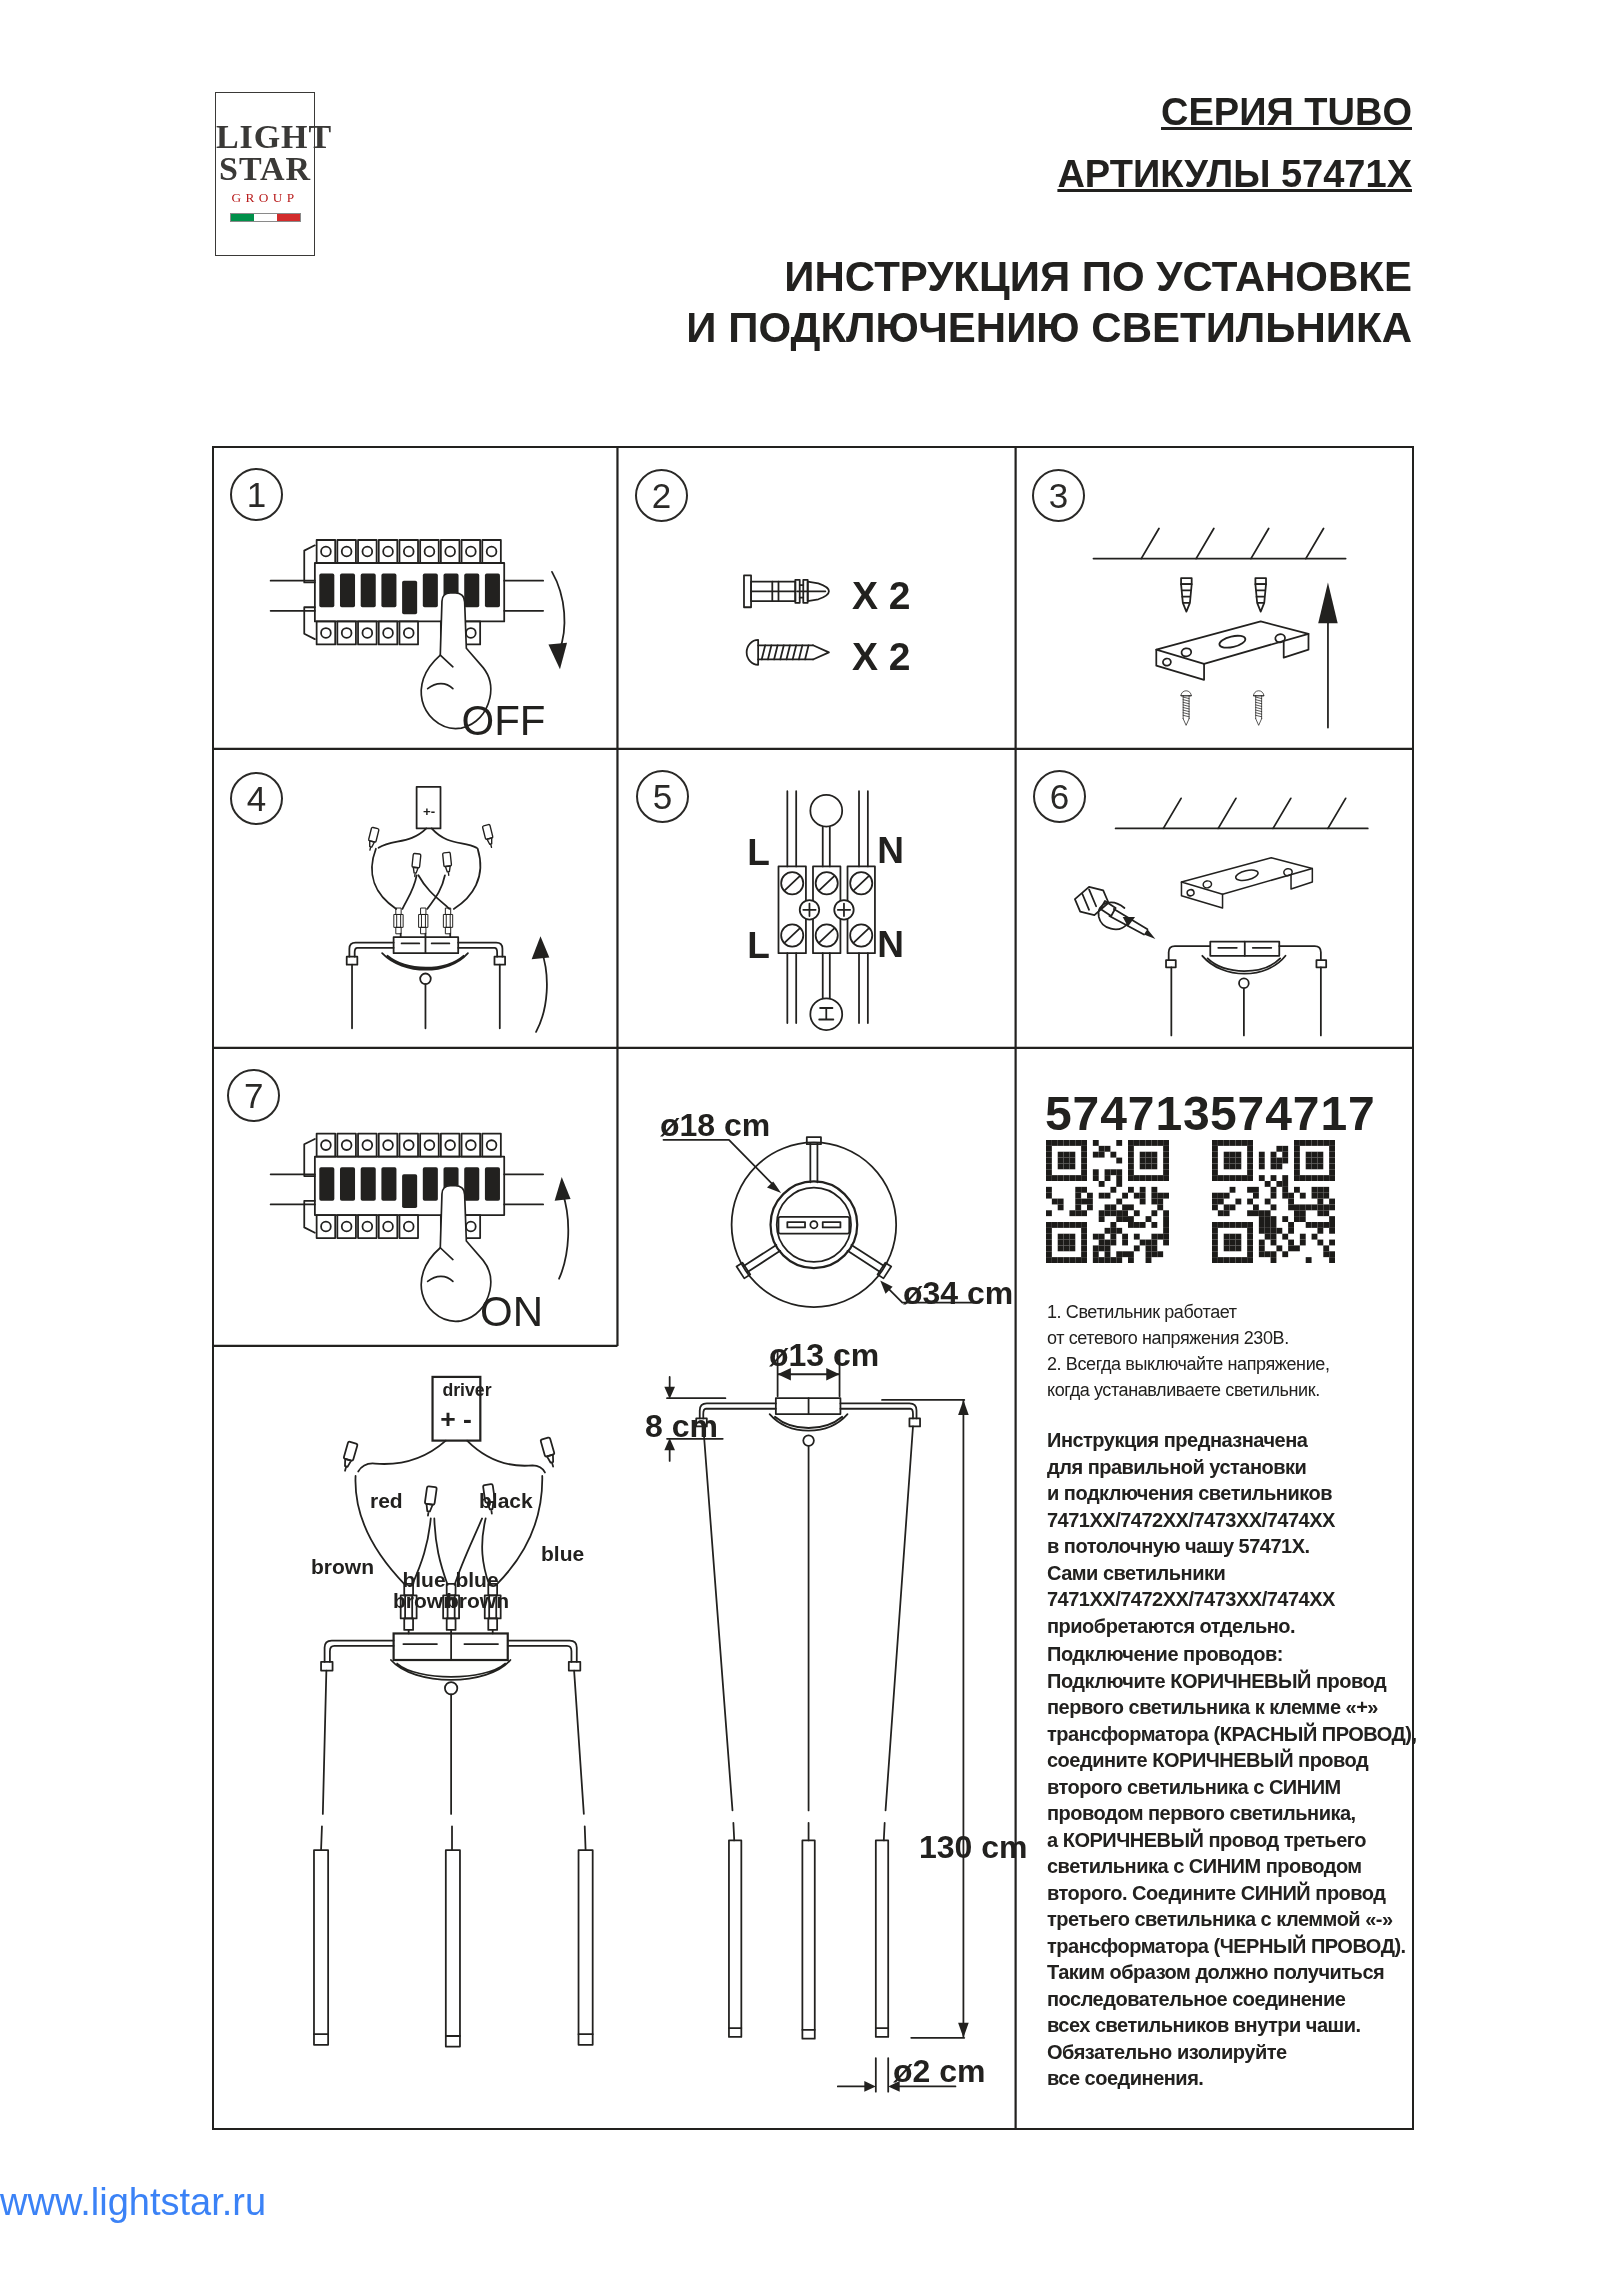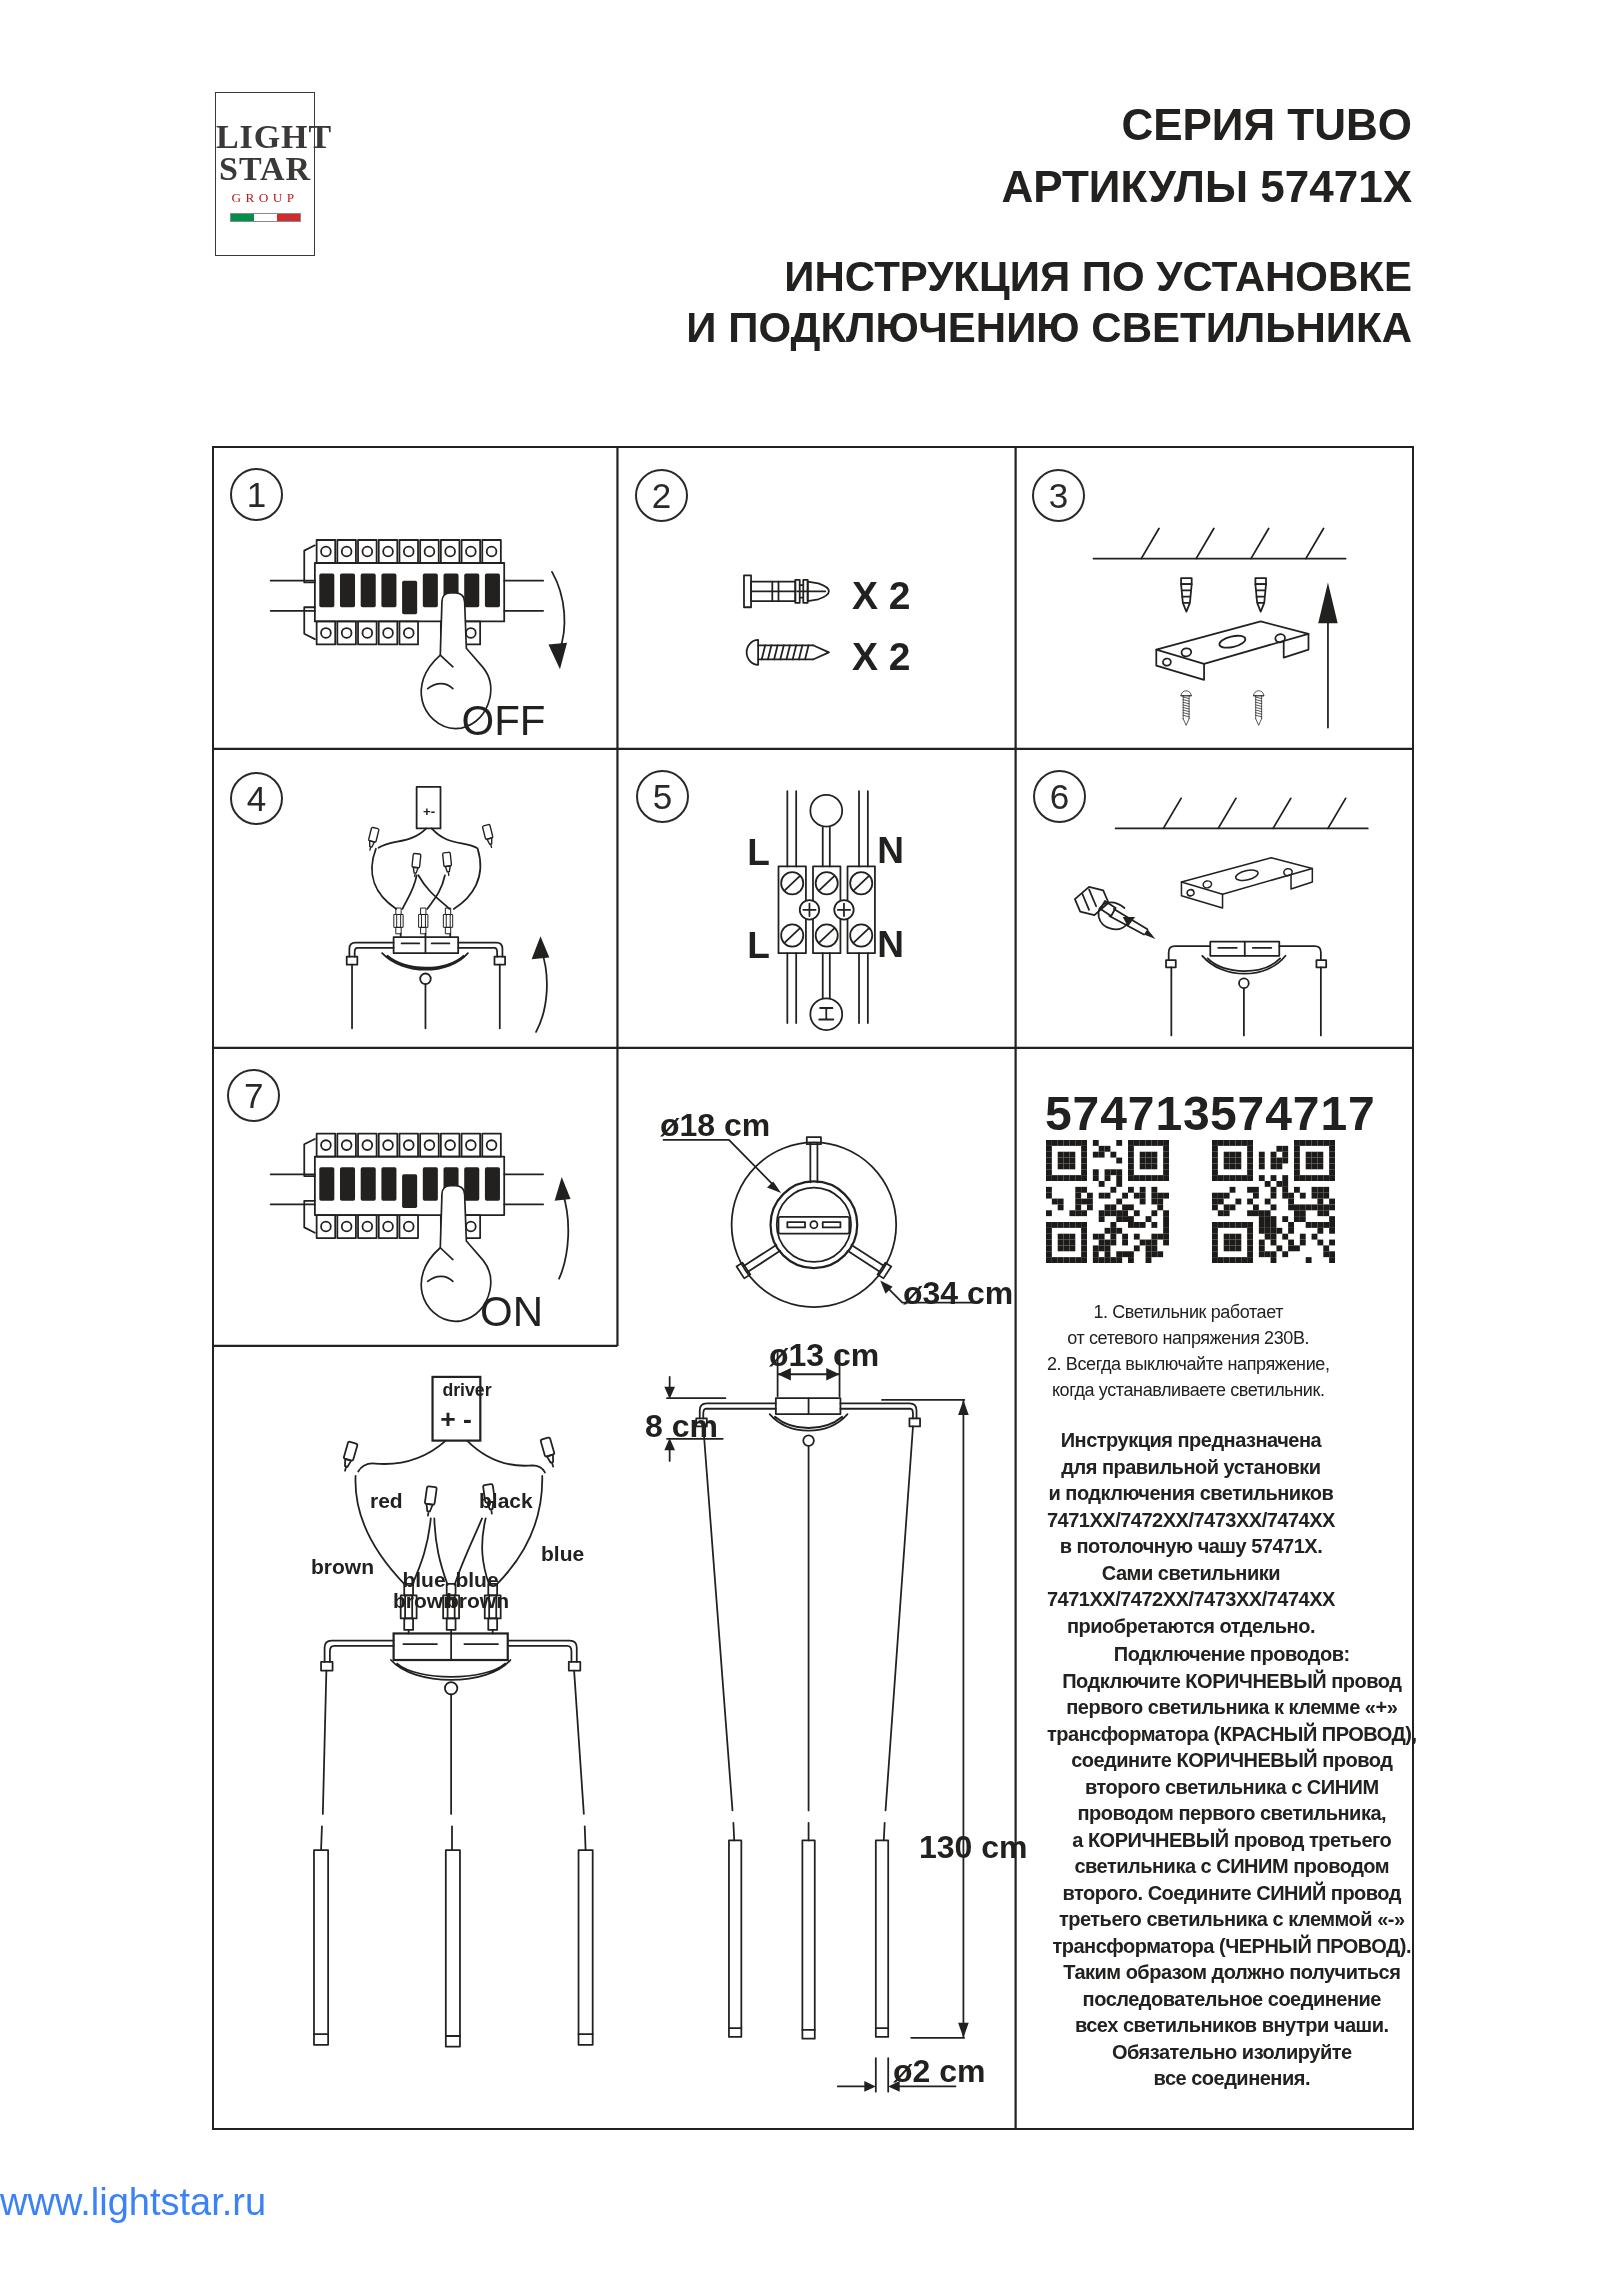--- a/index.html
+++ b/index.html
@@ -11,42 +11,42 @@
             border:1.8px solid #3a3937;box-sizing:border-box;text-align:center;}
   .logo-word{font-family:"Liberation Serif","DejaVu Serif",serif;font-weight:700;
              font-size:34px;line-height:32px;letter-spacing:0.9px;color:#3a3937;}
   .logo-word.first{margin-top:28px;}
   .logo-group{font-family:"Liberation Serif","DejaVu Serif",serif;font-weight:400;
               font-size:13.3px;letter-spacing:4.4px;color:#b91c1c;margin-top:5.3px;}
   .logo-flag{margin:7px auto 0 auto;width:69px;height:7px;display:flex;border:0.9px solid #8a8a8a;}
   .logo-flag span{flex:1;height:100%;display:block;}
 
   
-  .hdr-series{position:absolute;right:211px;top:94px;text-align:right;
-              font-weight:700;font-size:44px;line-height:62px;color:#22211f;}
+  .hdr-series{position:absolute;right:211px;top:81px;text-align:right;
+              font-weight:700;font-size:38px;line-height:62px;color:#22211f;text-decoration:underline;}
   .hdr-title{position:absolute;right:211px;top:251px;text-align:right;
              font-weight:700;font-size:42px;line-height:51px;letter-spacing:0px;color:#22211f;}
 
   
   .frame{position:absolute;left:212px;top:446px;width:1202px;height:1684px;
          border:2.7px solid #22211f;box-sizing:border-box;}
   .frame svg.master{position:absolute;left:0;top:0;width:100%;height:100%;}
 
   .ln{fill:none;stroke:#22211f;stroke-width:2;stroke-linecap:round;stroke-linejoin:round;}
   .ln25{fill:none;stroke:#22211f;stroke-width:2.5;stroke-linecap:butt;}
   .fl{fill:#22211f;stroke:none;}
   .wfl{fill:#ffffff;stroke:#22211f;stroke-width:2;}
 
   
   .stepnum{position:absolute;width:53px;height:53px;border:2.2px solid #2a2927;border-radius:50%;
            box-sizing:border-box;text-align:center;line-height:49px;font-size:35px;font-weight:400;
            background:#fff;color:#2a2927;}
 
   
-  .ovl{position:absolute;color:#22211f;white-space:pre;text-align:center;}
+  .ovl{position:absolute;color:#22211f;white-space:pre;}
   .switch-label{font-size:42px;font-weight:400;width:115px;text-align:center;}
   .qty{font-size:39px;font-weight:700;}
   .lnlabel{font-size:37px;font-weight:700;width:35px;text-align:center;}
   .tiny-pol{font-size:13.3px;font-weight:700;width:32px;text-align:center;}
   .drv{font-size:17.7px;font-weight:700;width:70px;text-align:center;}
   .drvpol{font-size:26.5px;font-weight:700;width:48px;text-align:center;}
   .wirelabel{font-size:21px;font-weight:700;margin-top:32px;}
   .wirelabel.two{width:62px;text-align:center;white-space:pre-line;line-height:21px;}
   .dim{font-size:32px;font-weight:700;}
   .article{font-size:48px;font-weight:700;letter-spacing:0.9px;}

